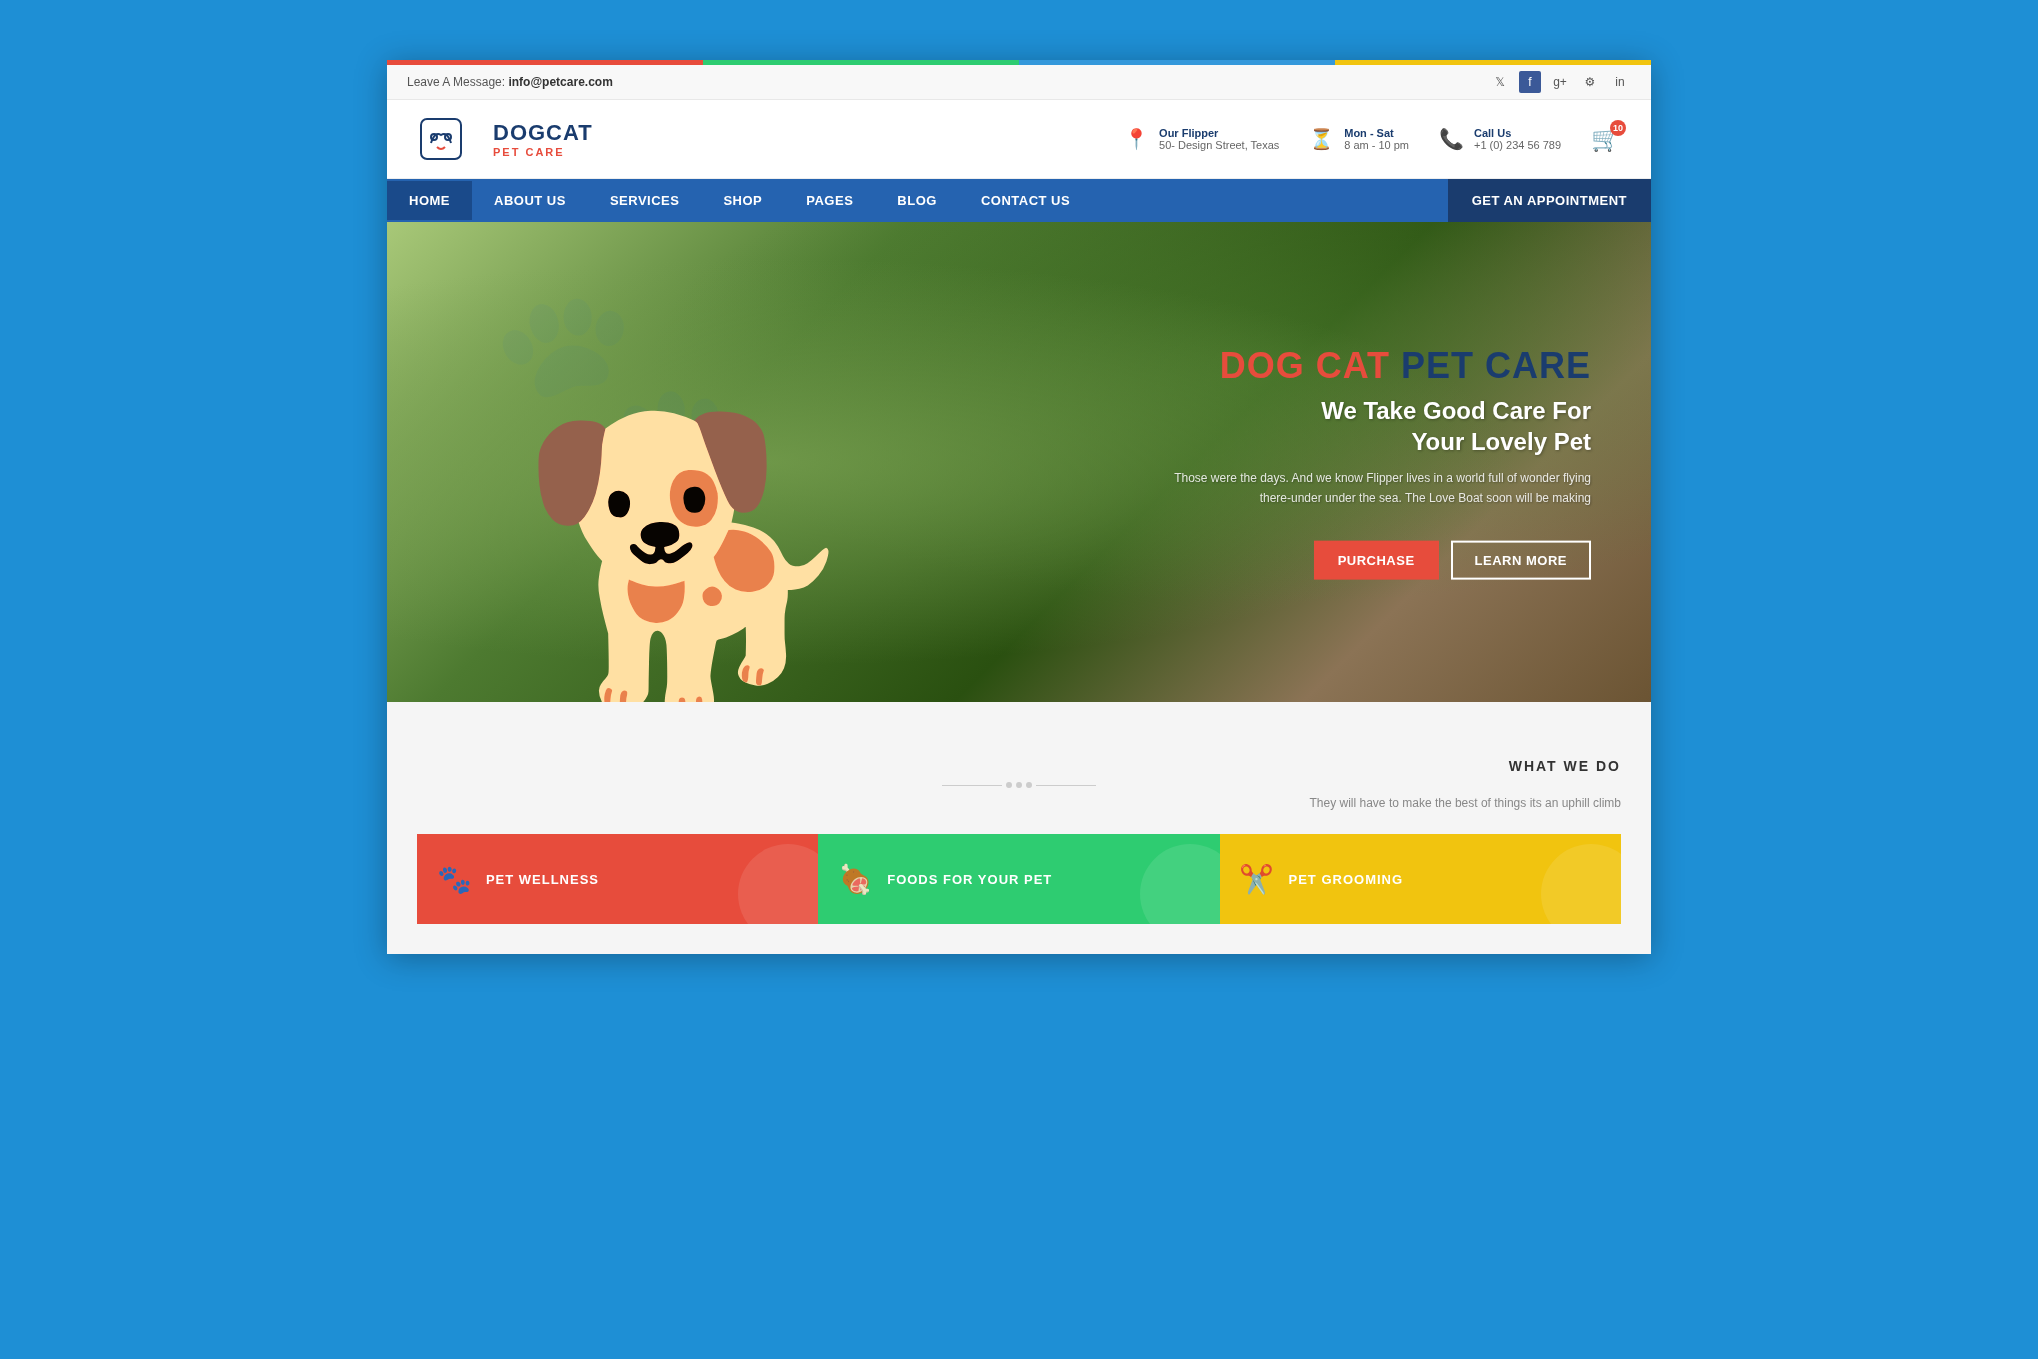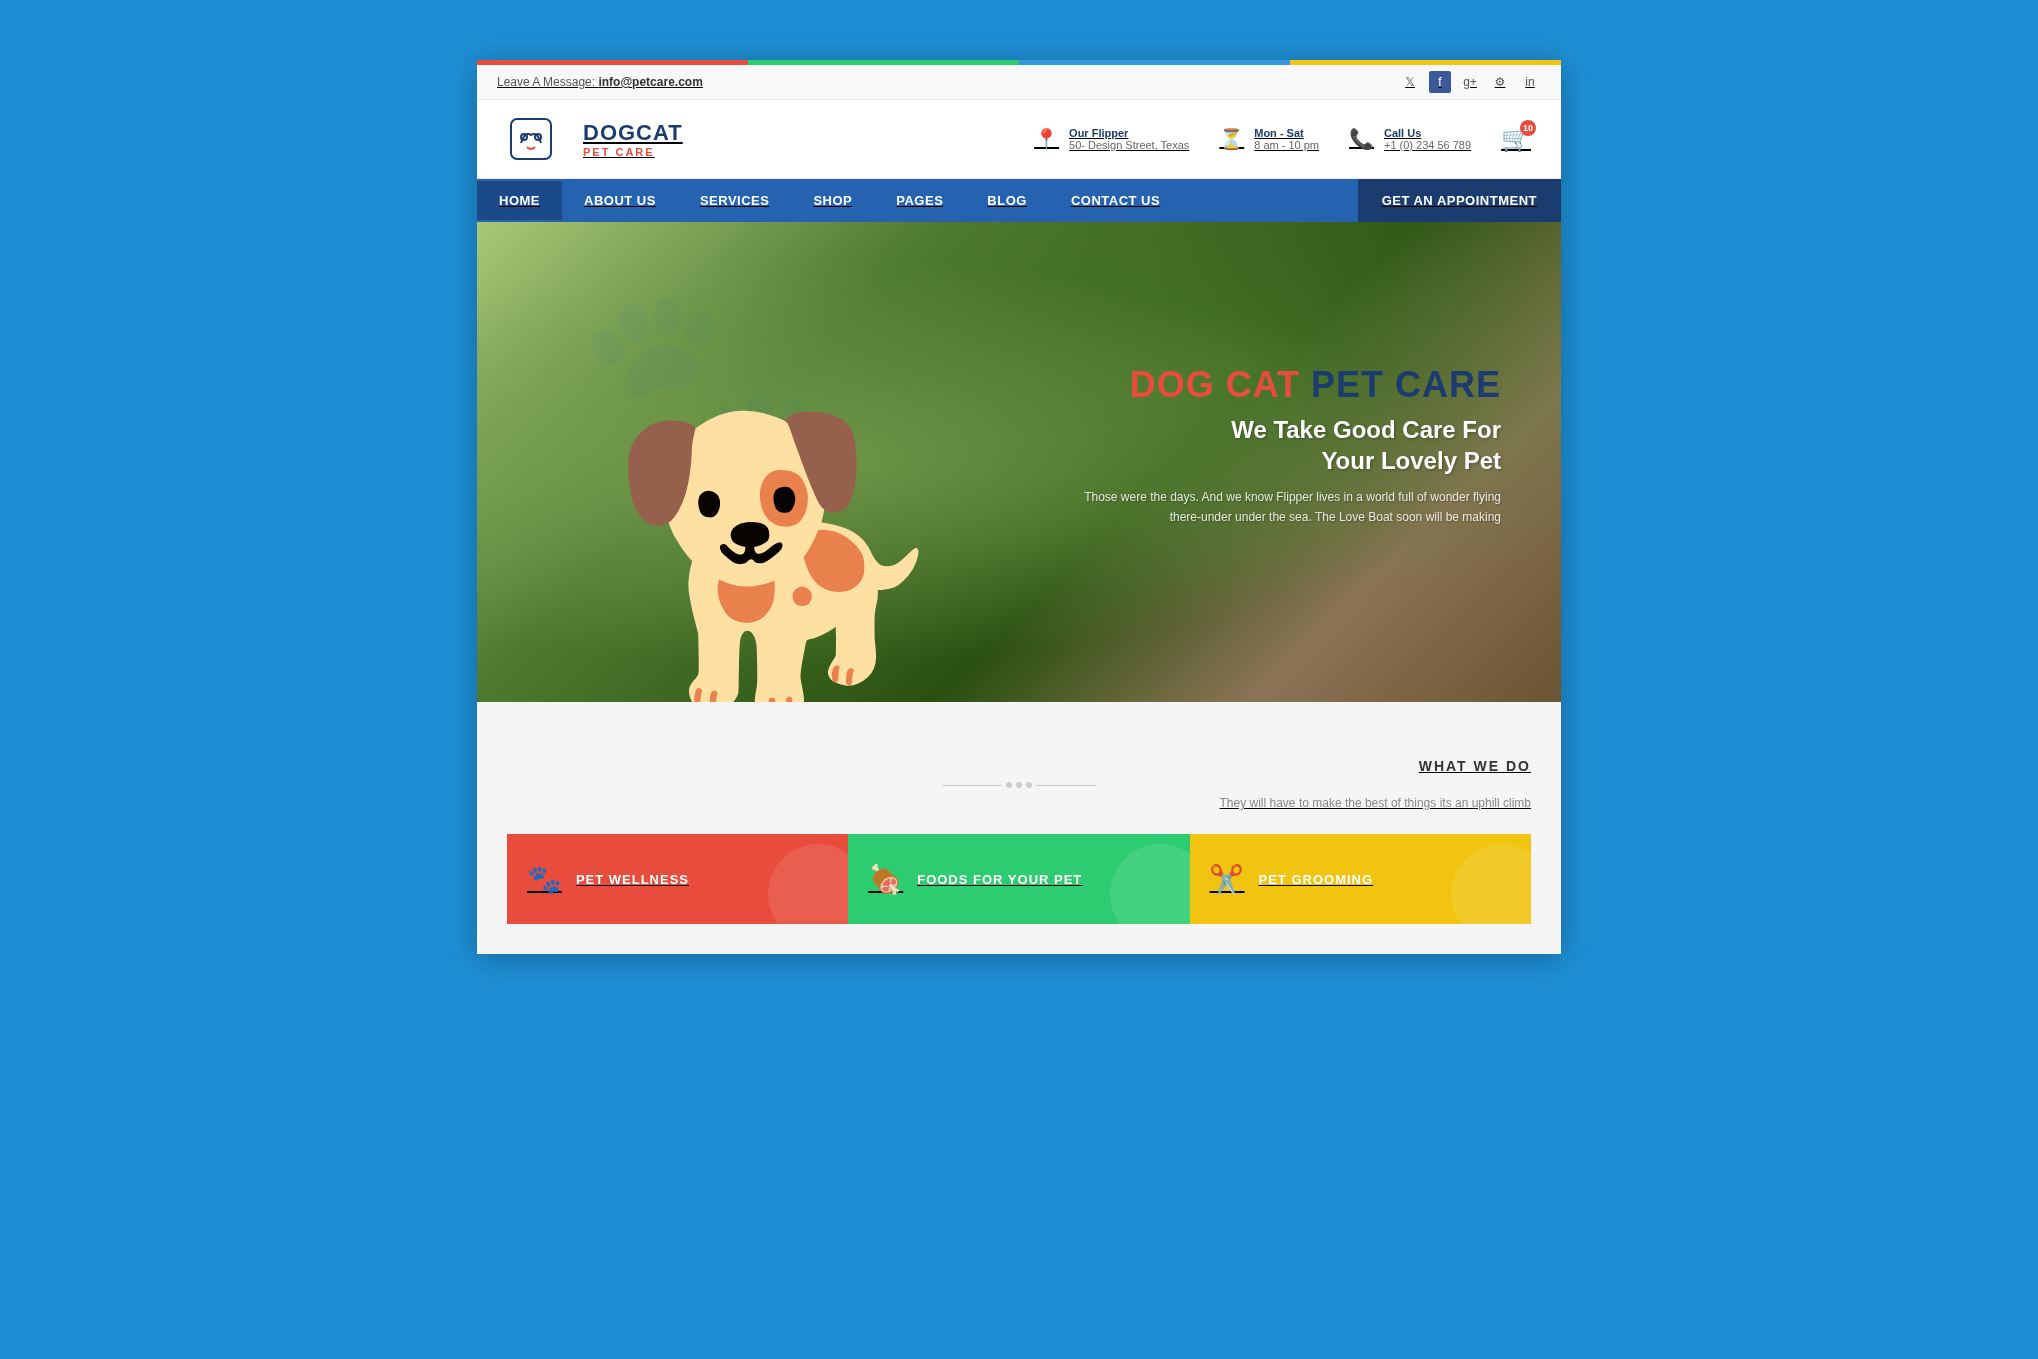--- a/index.html
+++ b/index.html
@@ -6,25 +6,24 @@
     body {
       background-color: #1e8fd5;
       font-family: Arial, sans-serif;
       display: flex;
       justify-content: center;
       align-items: flex-start;
       min-height: 100vh;
       padding: 60px 0;
     }
     .browser-window {
-      width: 1084px;
+      width: 1264px;
       background: #22c55e;
       box-shadow: 0 4px 30px rgba(0,0,0,0.3);
       overflow: hidden;
-      text-decoration: underline;
     }
     
     .top-color-bar {
       height: 5px;
       display: flex;
     }
     .top-color-bar .bar-red { flex: 1; background: #e74c3c; }
     .top-color-bar .bar-green { flex: 1; background: #2ecc71; }
     .top-color-bar .bar-blue { flex: 1; background: #3498db; }
     .top-color-bar .bar-yellow { flex: 1; background: #f1c40f; }
@@ -430,20 +429,24 @@
 
     <div class="hero-content">
       <div class="hero-title-main">
         <span>DOG CAT </span><span style="color:#1a3c6e;">PET CARE</span>
       </div>
       <div class="hero-subtitle">
         <span>We Take Good Care For</span><br>
         <span>Your Lovely Pet</span>
       </div>
       <div class="hero-desc">Those were the days. And we know Flipper lives in a world full of wonder flying there-under under the sea. The Love Boat soon will be making</div>
+      <div class="hero-buttons">
+        <button class="btn-purchase">PURCHASE</button>
+        <button class="btn-learn">LEARN MORE</button>
+      </div>
     </div>
   </div>
 
   <div class="what-we-do">
     <div class="section-label">WHAT WE DO</div>
     <div class="section-divider">
       <div class="divider-line"></div>
       <div class="divider-dot"></div>
       <div class="divider-dot"></div>
       <div class="divider-dot"></div>

